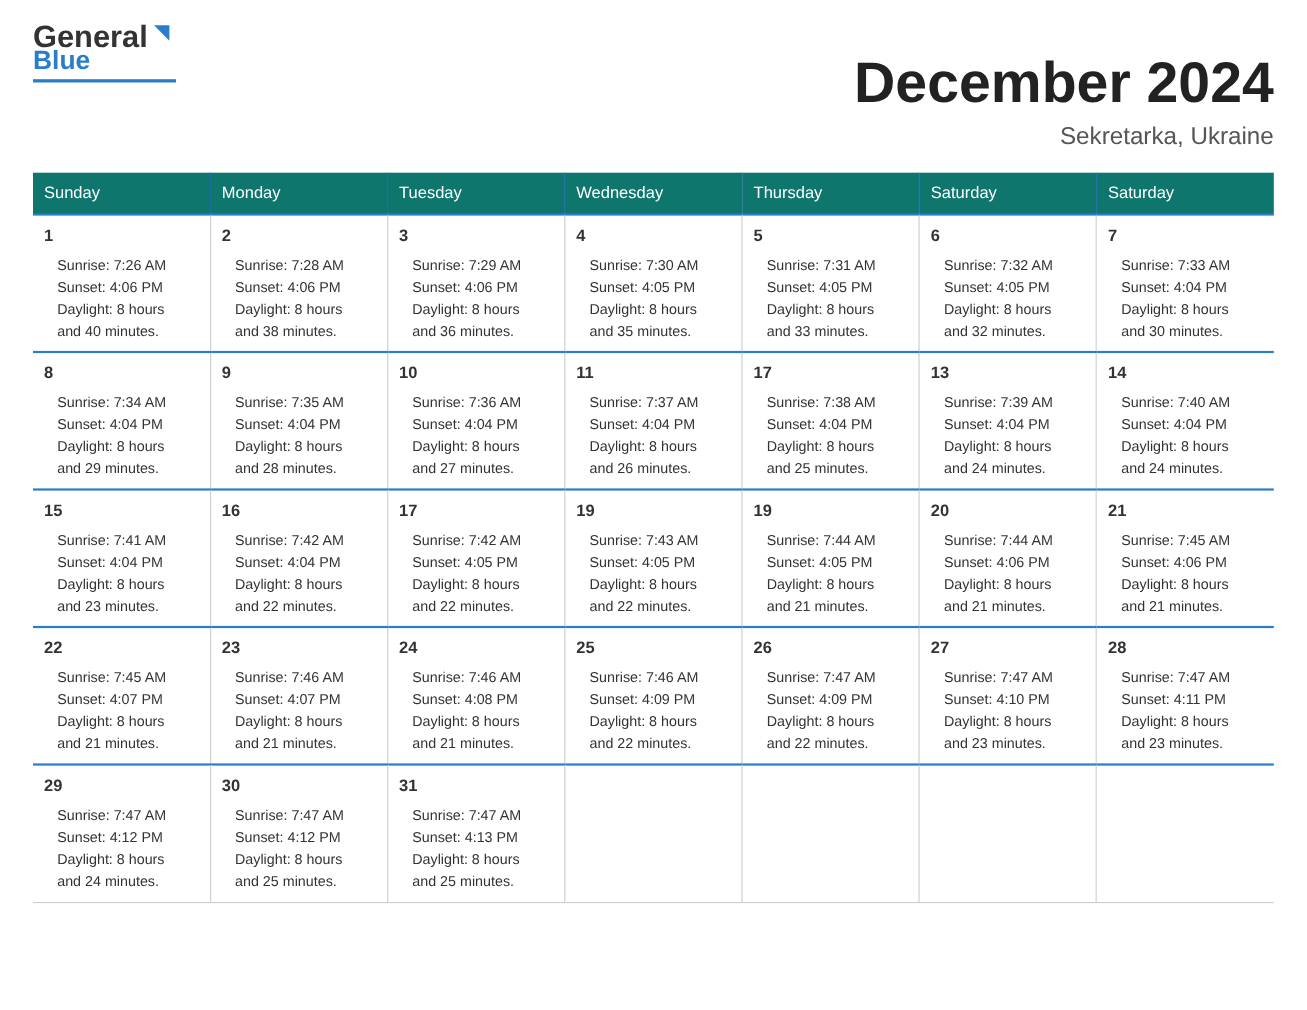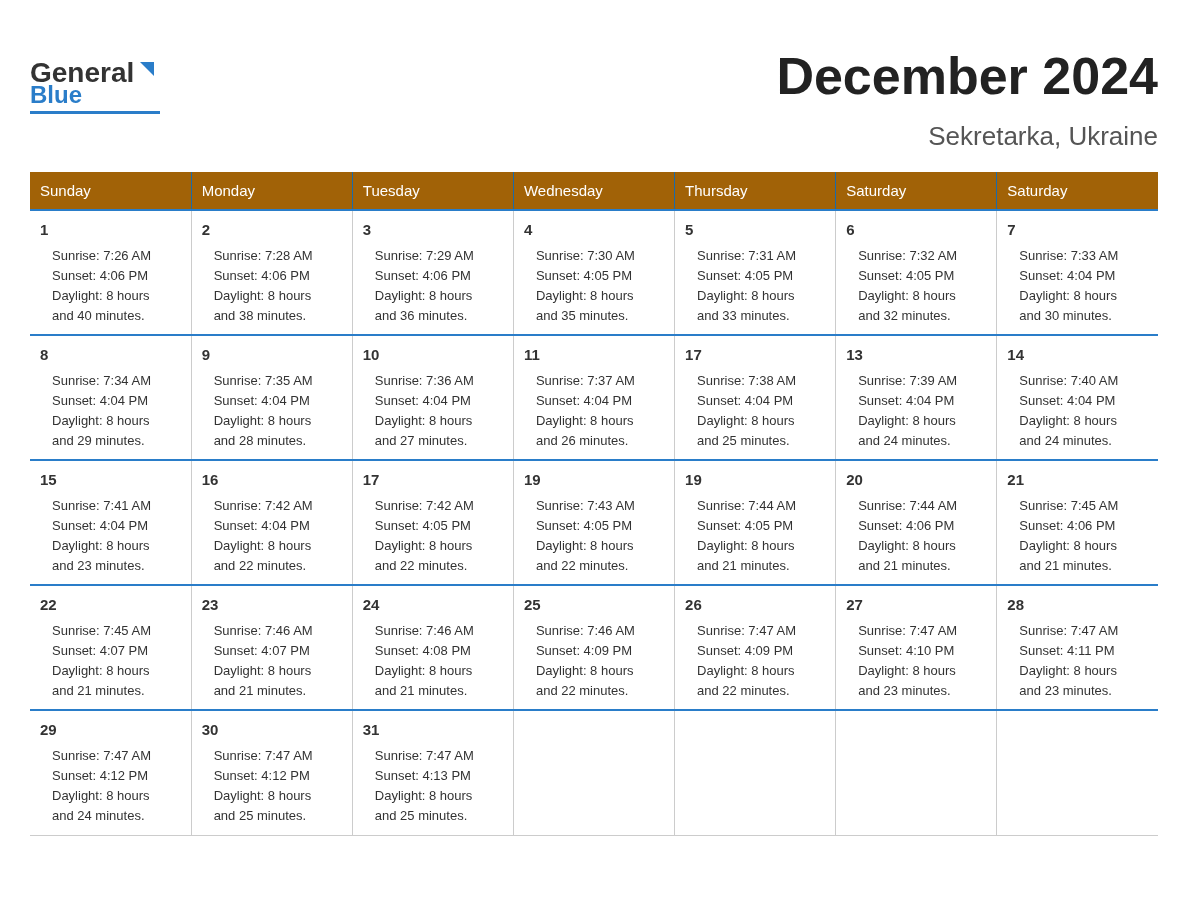--- a/index.html
+++ b/index.html
@@ -7,21 +7,21 @@
       font-family: Arial, sans-serif;
       background: #fff;
       color: #333;
       width: 1188px;
       min-height: 918px;
       padding: 20px 30px;
     }
     .header-area {
       display: flex;
       justify-content: space-between;
-      align-items: center;
+      align-items: flex-start;
       margin-bottom: 20px;
     }
     .logo {
       display: flex;
       flex-direction: column;
       align-items: flex-start;
     }
     .logo-general {
       font-size: 28px;
       font-weight: bold;
@@ -44,30 +44,30 @@
       text-align: right;
     }
     .title-area h1 {
       font-size: 52px;
       font-weight: bold;
       color: #222;
       line-height: 1.1;
       margin-top: 28px;
     }
     .title-area .subtitle {
-      font-size: 26px;
+      font-size: 22px;
       color: #555;
-      margin-top: 16px;
+      margin-top: 6px;
     }
     table {
       width: 100%;
       border-collapse: collapse;
     }
     thead tr {
-      background-color: #a16207;
+      background-color: #0f766e;
       color: #fff;
     }
     thead th {
       padding: 10px 10px;
       text-align: left;
       font-size: 15px;
       font-weight: normal;
       border-right: 1px solid #1a6aaa;
     }
     thead th:last-child { border-right: none; }

